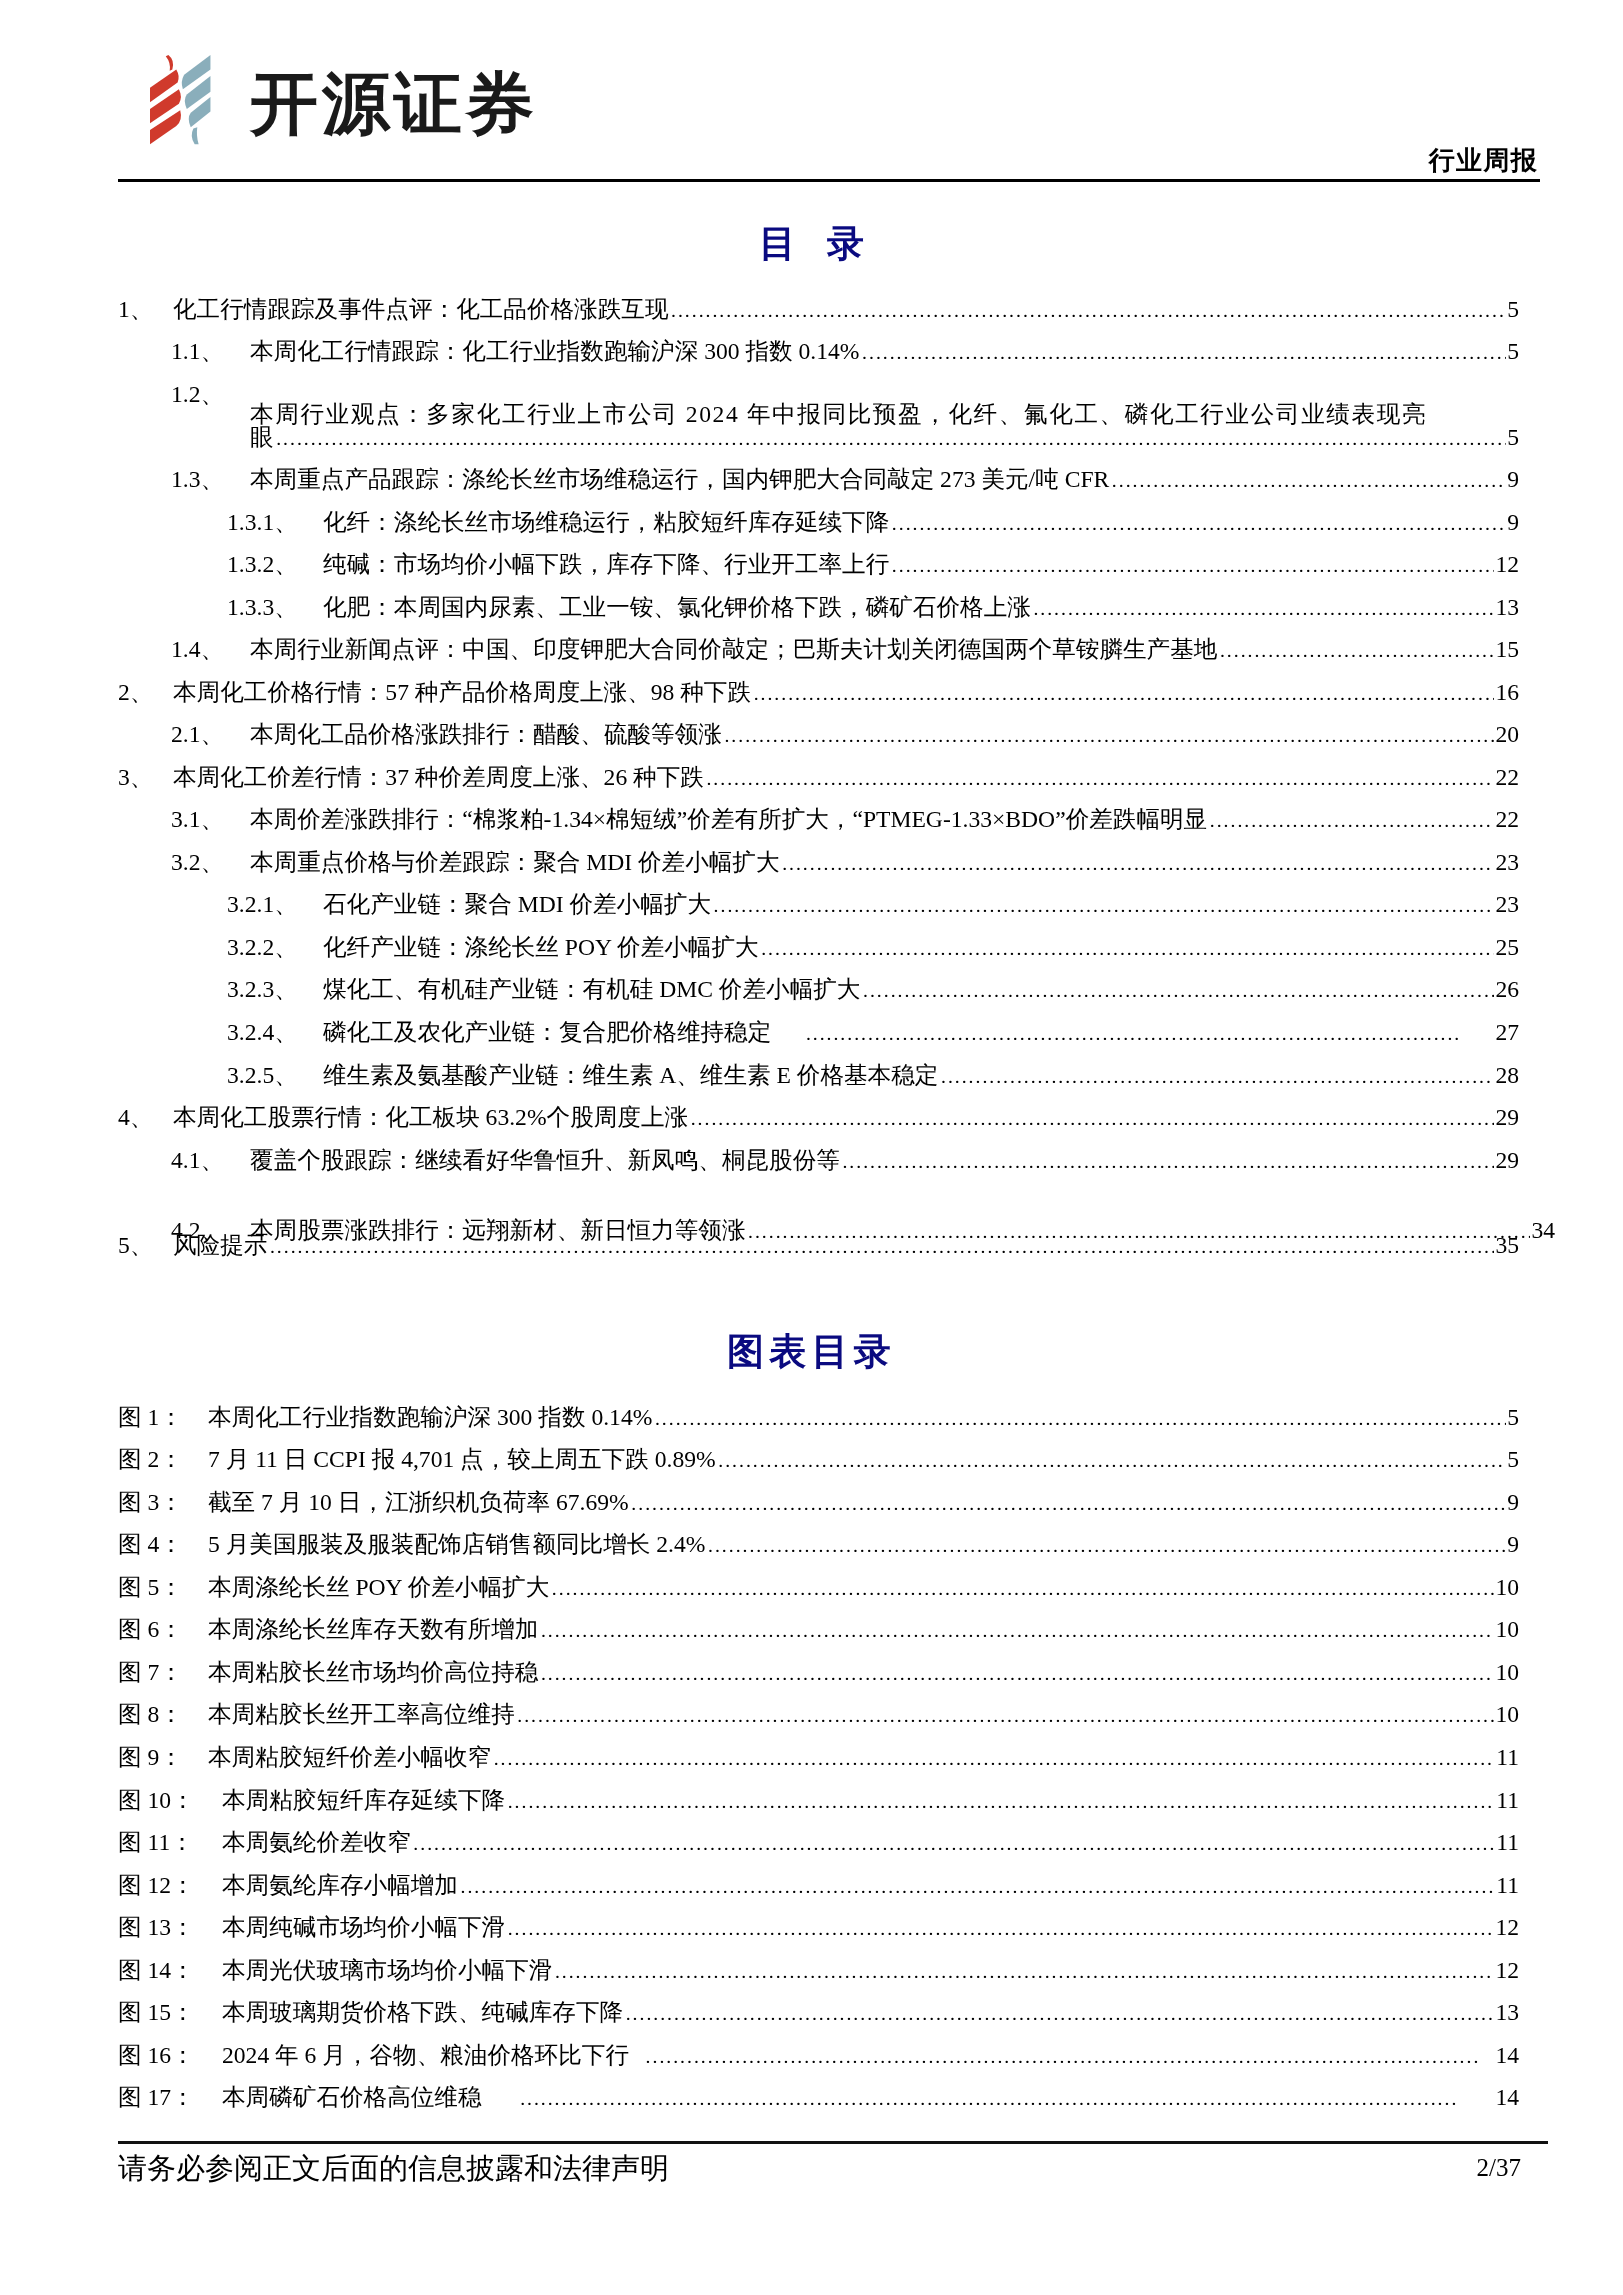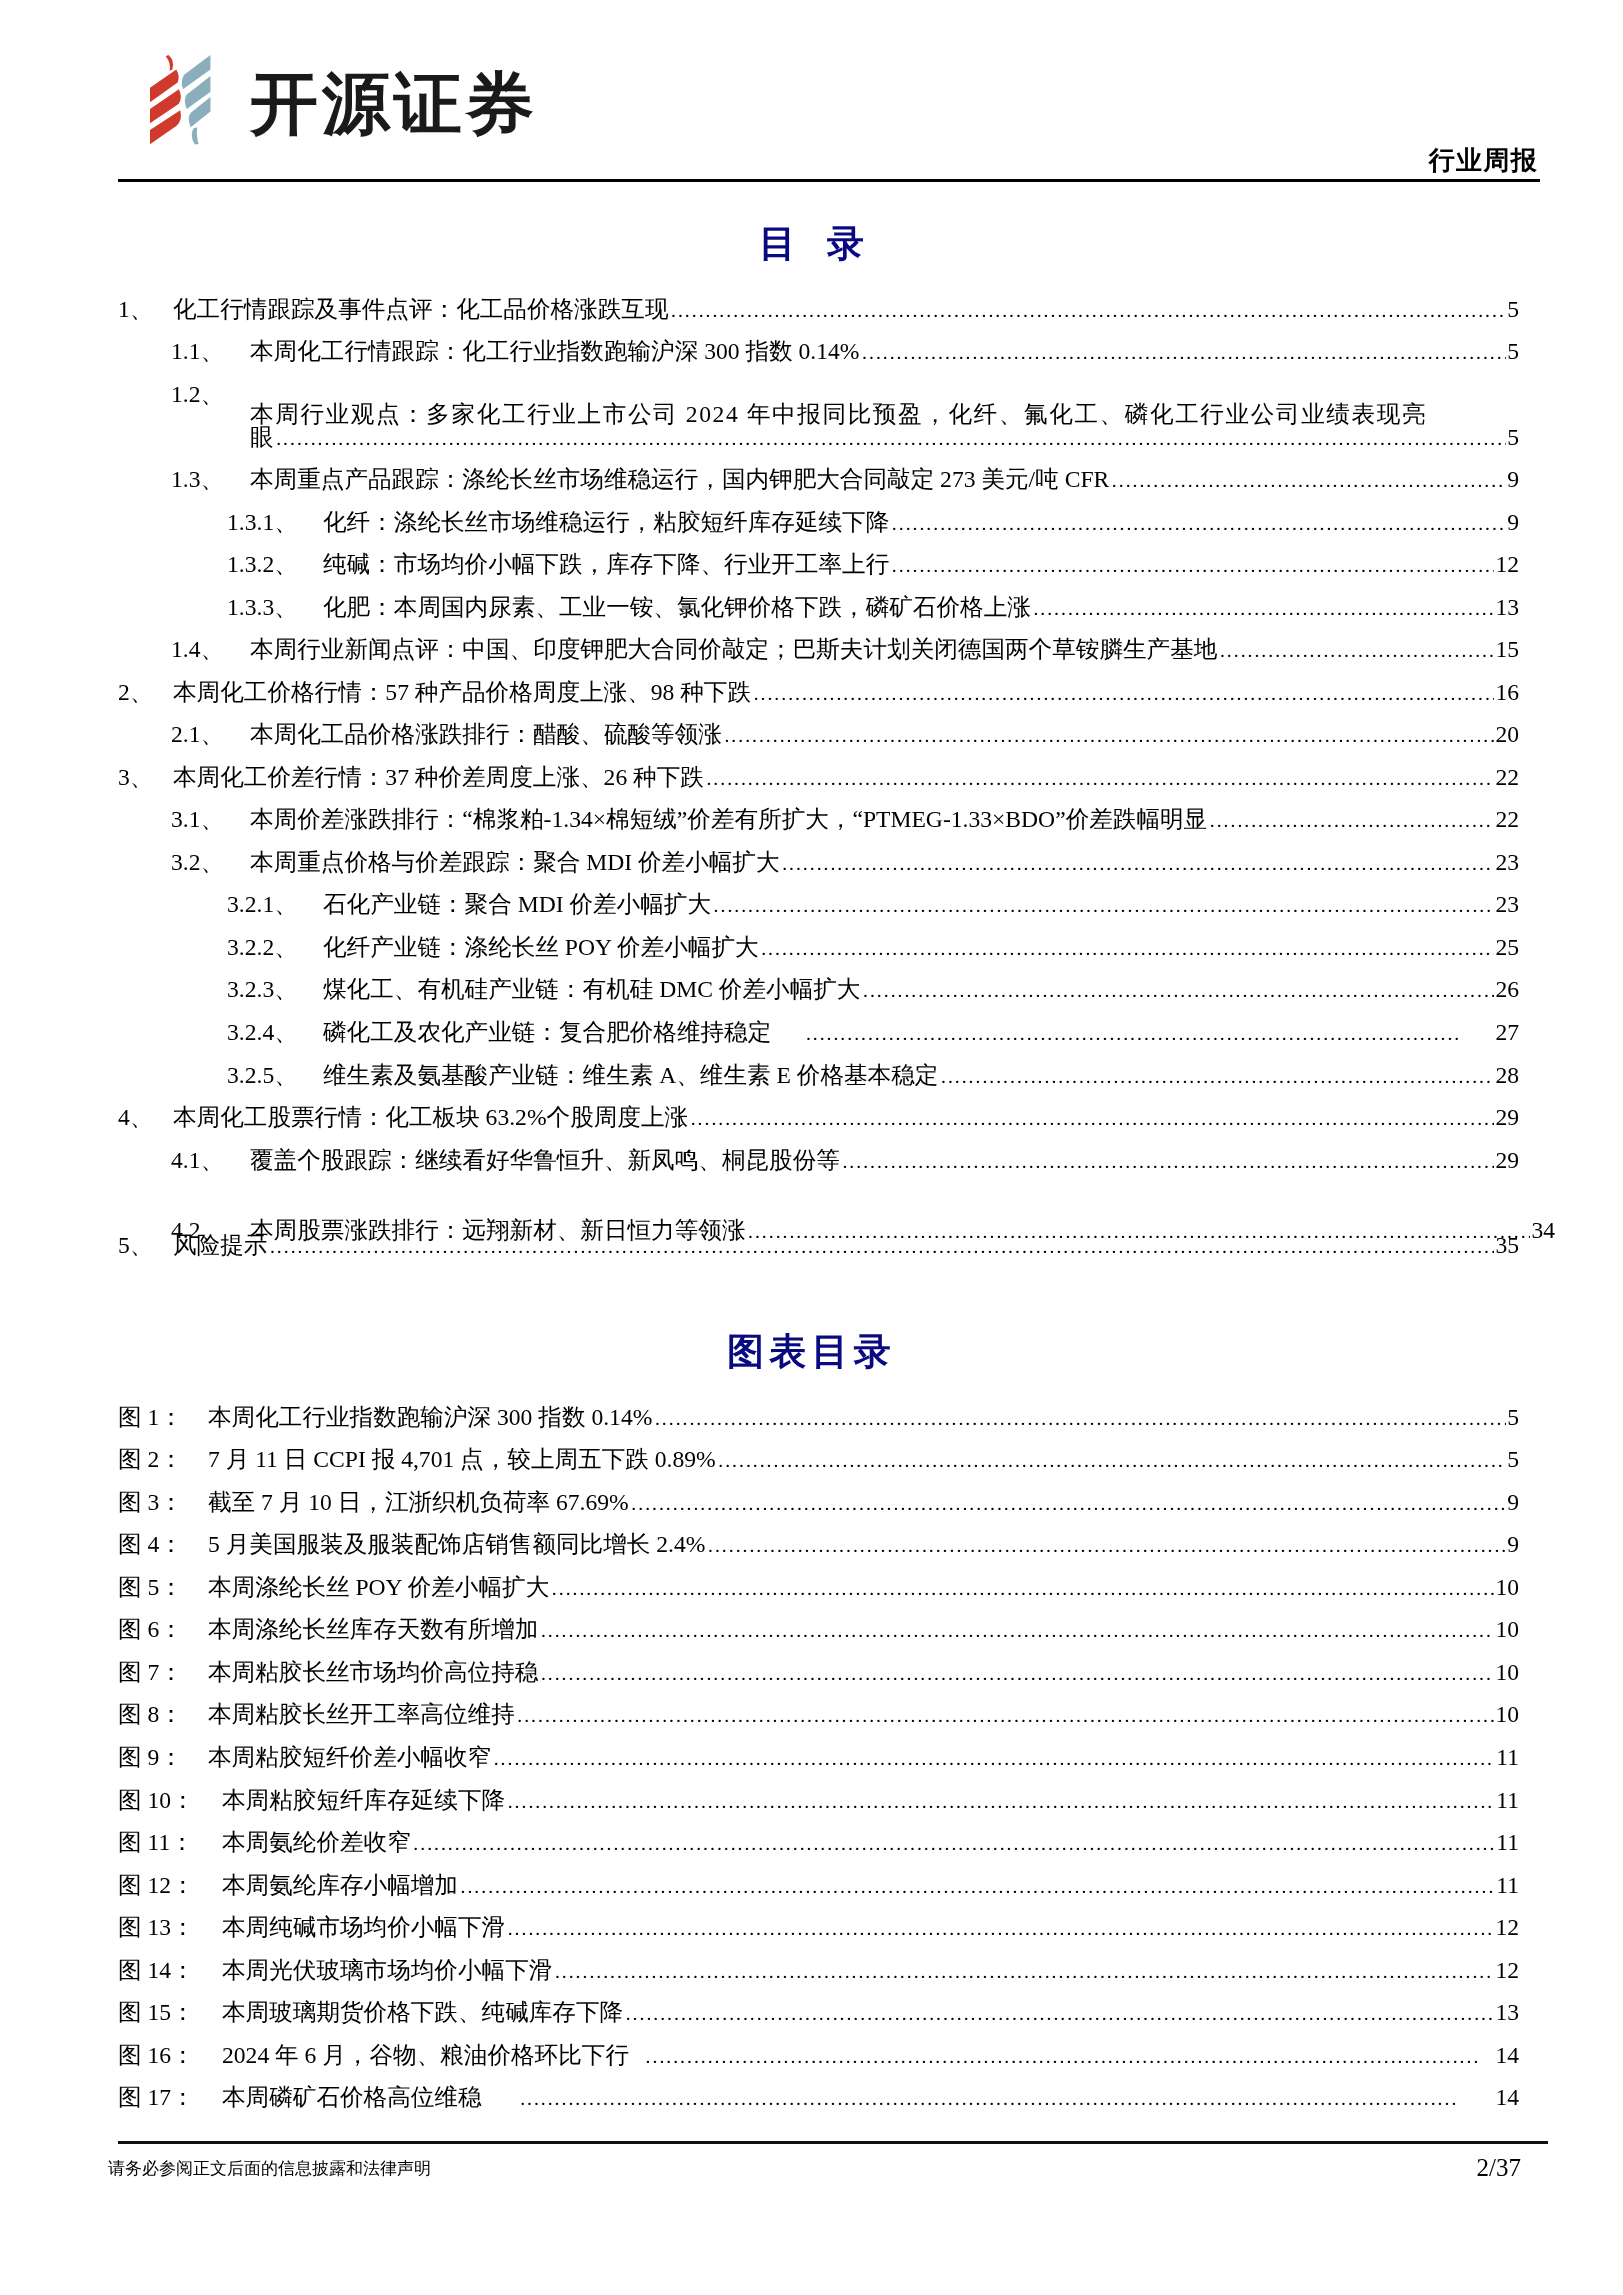--- a/index.html
+++ b/index.html
@@ -25,21 +25,21 @@
   .toc-list { position: absolute; left: 0; top: 0; width: 1623px; }
   .row { position: absolute; left: 0; width: 1623px; height: 43px; font-size: 23.6px; line-height: 43px; }
   .row .num { position: absolute; white-space: nowrap; }
   .row .lead { position: absolute; display: flex; align-items: baseline; white-space: nowrap; right: 104px; }
   .row .txt { white-space: nowrap; padding-right: 2.6px; }
   .row .dots { flex: 1 1 auto; overflow: hidden; white-space: nowrap; letter-spacing: 2px; font-size: 19.6px; }
   .row .dots::after { content: "......................................................................................................................................................................................................................................................................................................................................................................................"; }
   .row .pg { white-space: nowrap; padding-left: 1.3px; }
   .row .wrapline { position: absolute; white-space: nowrap; }
 
-  .footer-note { position: absolute; left: 108px; top: 2153px; font-size: 17px; line-height: 31px;
+  .footer-note { position: absolute; left: 118px; top: 2153px; font-size: 29px; line-height: 31px;
                  font-family: "DejaVu Serif", serif; }
   .footer-page { position: absolute; right: 102px; top: 2152px; font-size: 25px; line-height: 31px; }
 </style>
 </head>
 <body>
 
 <div class="logo">
   <svg class="logo-mark" viewBox="0 0 140 140">
     <g fill="#d03a2c">
       <path d="M28 0 Q38 8 34 22 L30 24 Q32 12 24 2 Z"></path>

